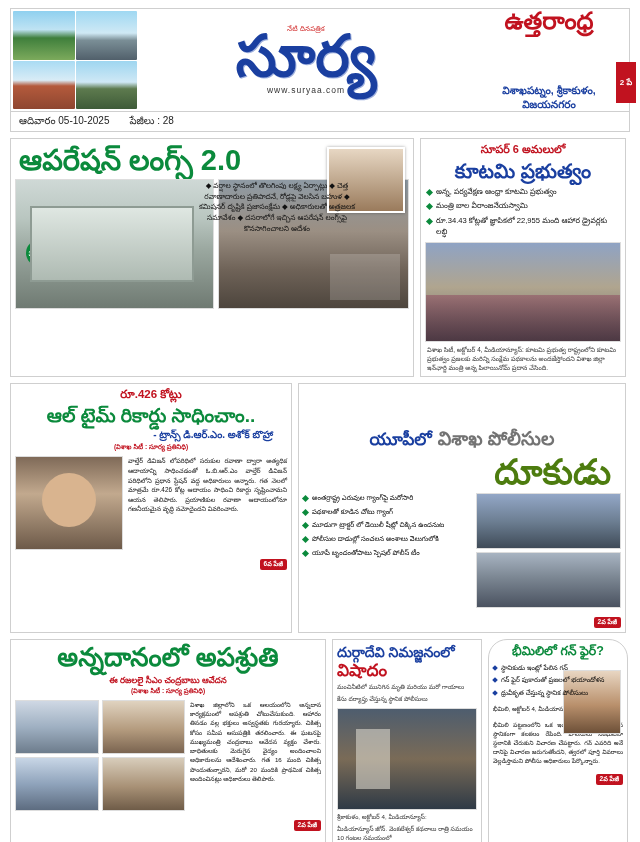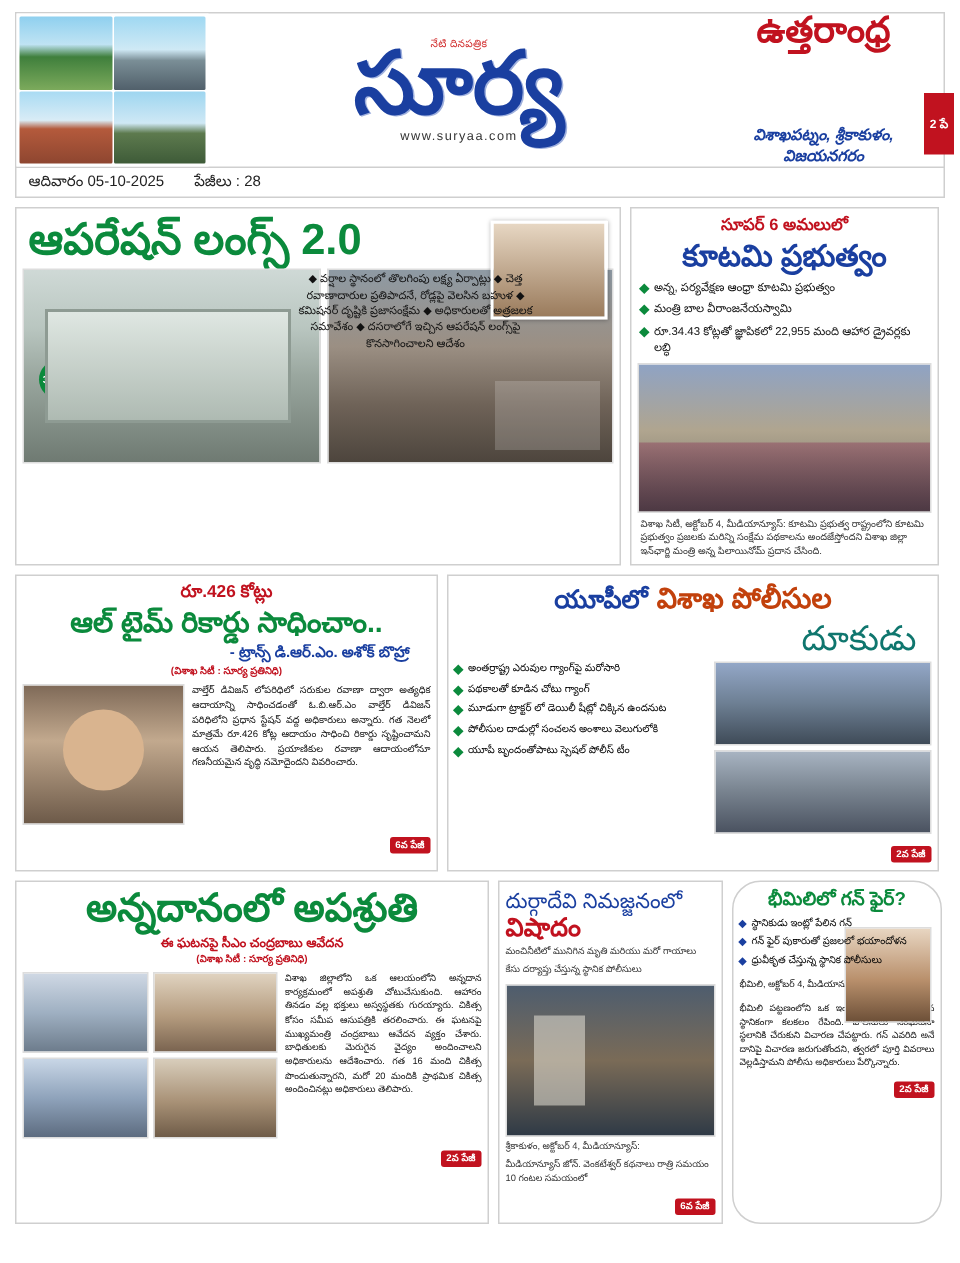--- a/index.html
+++ b/index.html
@@ -54,21 +54,21 @@
   .mast-url{font-size:8.5px;color:#333;letter-spacing:1px;margin-top:2px;}
   .mast-right{
     width:152px;display:flex;flex-direction:column;
     align-items:center;justify-content:space-between;gap:4px;
     padding-right:4px;
   }
   .mast-right-title{
     font-size:24px;font-weight:bold;color:#c1121f;line-height:1;
   }
   .mast-right-sub{
-    font-size:10.5px;color:#1a3fa0;font-weight:bold;text-align:center;line-height:1.35;font-style:italic;
+    font-size:10.5px;color:#1a3fa0;font-weight:bold;text-align:center;line-height:1.35;
   }
   .dateline{
     display:flex;align-items:center;gap:14px;
     border:1px solid #cfcfcf;border-top:none;
     height:20px;padding:0 8px;font-size:10px;color:#222;
     box-sizing:border-box;
   }
   .dateline .pages{margin-left:6px;}
 
   
@@ -161,22 +161,22 @@
   .ml-photo:after{
     content:"";position:absolute;left:26px;top:16px;width:54px;height:54px;border-radius:50%;
     background:#d9b48f;
   }
   .ml-text{flex:1;font-size:6.4px;color:#111;line-height:1.5;text-align:justify;}
   .byline{font-size:6.6px;color:#c1121f;font-weight:bold;text-align:center;margin-bottom:2px;}
 
   .mid-right{width:328px;padding:4px;position:relative;}
   .mr-head-row{display:flex;align-items:baseline;justify-content:center;gap:6px;}
   .mr-head-a{font-size:17px;font-weight:bold;color:#1a3fa0;}
-  .mr-head-b{font-size:19px;font-weight:bold;color:#c2410c;}
-  .mr-head-big{font-size:23px;font-weight:normal;color:#0f766e;text-align:right;line-height:1;padding-right:10px;}
+  .mr-head-b{font-size:19px;font-weight:bold;color:#737373;margin-top:40px;}
+  .mr-head-big{font-size:35px;font-weight:bold;color:#4d7c0f;text-align:right;line-height:1;padding-right:10px;}
   .mr-body{display:flex;gap:5px;margin-top:4px;}
   .mr-bullets{width:168px;font-size:6.8px;line-height:1.55;}
   .mr-bullets div{margin-bottom:3px;padding-left:9px;position:relative;}
   .mr-bullets div:before{
     content:"";position:absolute;left:0;top:3px;width:5px;height:5px;background:#0b8a3c;transform:rotate(45deg);
   }
   .mr-photos{flex:1;display:flex;flex-direction:column;gap:3px;}
   .mr-ph{height:54px;border:1px solid #ddd;}
   .mr-ph1{background:linear-gradient(180deg,#93a7c7 0%,#6d7f93 50%,#3f4b58 100%);}
   .mr-ph2{background:linear-gradient(180deg,#a8b4c2 0%,#7c8793 45%,#4a5260 100%);}
@@ -188,21 +188,21 @@
   .b1-body{display:flex;gap:5px;margin-top:4px;}
   .b1-photos{width:170px;display:grid;grid-template-columns:1fr 1fr;gap:3px;}
   .b1-ph{height:52px;border:1px solid #ddd;}
   .b1-pha{background:linear-gradient(180deg,#cfd8e4 0%,#9fb0c2 50%,#6d7c8c 100%);}
   .b1-phb{background:linear-gradient(180deg,#e0d3c0 0%,#b49b7e 55%,#7a6450 100%);}
   .b1-phc{background:linear-gradient(180deg,#c8d6e6 0%,#8fa3bb 50%,#5d6c80 100%);}
   .b1-phd{background:linear-gradient(180deg,#d8cdbb 0%,#a89176 55%,#6f5c48 100%);}
   .b1-text{flex:1;font-size:6.2px;line-height:1.5;color:#111;text-align:justify;}
 
   .b2{width:150px;padding:4px;position:relative;}
-  .b2-head{font-size:14px;font-weight:normal;color:#1a3fa0;line-height:1.15;}
+  .b2-head{font-size:14px;font-weight:bold;color:#1a3fa0;line-height:1.15;}
   .b2-head2{font-size:17px;font-weight:bold;color:#c1121f;line-height:1.15;}
   .b2-photo{
     margin-top:4px;height:100px;border:1px solid #ddd;
     background:linear-gradient(180deg,#4e5d6e 0%,#7a6b57 50%,#2f3a46 100%);position:relative;
   }
   .b2-photo:after{content:"";position:absolute;left:18px;top:20px;width:34px;height:60px;background:rgba(230,225,215,.55);}
   .b2-cap{font-size:6.2px;color:#333;line-height:1.45;margin-top:3px;}
 
   .b3{width:140px;padding:4px;position:relative;border-radius:19px;}
   .b3-head{font-size:12.5px;font-weight:bold;color:#0b8a3c;text-align:center;line-height:1.15;}
@@ -325,21 +325,21 @@
       <div class="tagwrap">
         <span class="tag">2వ పేజీ</span>
       </div>
     </div>
   </div>
 
   <div class="row">
 
     <div class="box b1">
       <div class="b1-head">అన్నదానంలో అపశ్రుతి</div>
-      <div class="b1-sub">ఈ ఘటనపై సీఎం చంద్రబాబు ఆవేదన</div>
+      <div class="b1-sub">ఈ రజలలై సీఎం చంద్రబాబు ఆవేదన</div>
       <div class="byline">(విశాఖ సిటీ : సూర్య ప్రతినిధి)</div>
       <div class="b1-body">
         <div class="b1-photos">
           <div class="b1-ph b1-pha"></div>
           <div class="b1-ph b1-phb"></div>
           <div class="b1-ph b1-phc"></div>
           <div class="b1-ph b1-phd"></div>
         </div>
         <div class="b1-text">విశాఖ జిల్లాలోని ఒక ఆలయంలోని అన్నదాన కార్యక్రమంలో అపశ్రుతి చోటుచేసుకుంది. ఆహారం తినడం వల్ల భక్తులు అస్వస్థతకు గురయ్యారు. చికిత్స కోసం సమీప ఆసుపత్రికి తరలించారు. ఈ ఘటనపై ముఖ్యమంత్రి చంద్రబాబు ఆవేదన వ్యక్తం చేశారు. బాధితులకు మెరుగైన వైద్యం అందించాలని అధికారులను ఆదేశించారు. గత 16 మంది చికిత్స పొందుతున్నారని, మరో 20 మందికి ప్రాథమిక చికిత్స అందించినట్లు అధికారులు తెలిపారు.</div>
       </div>

